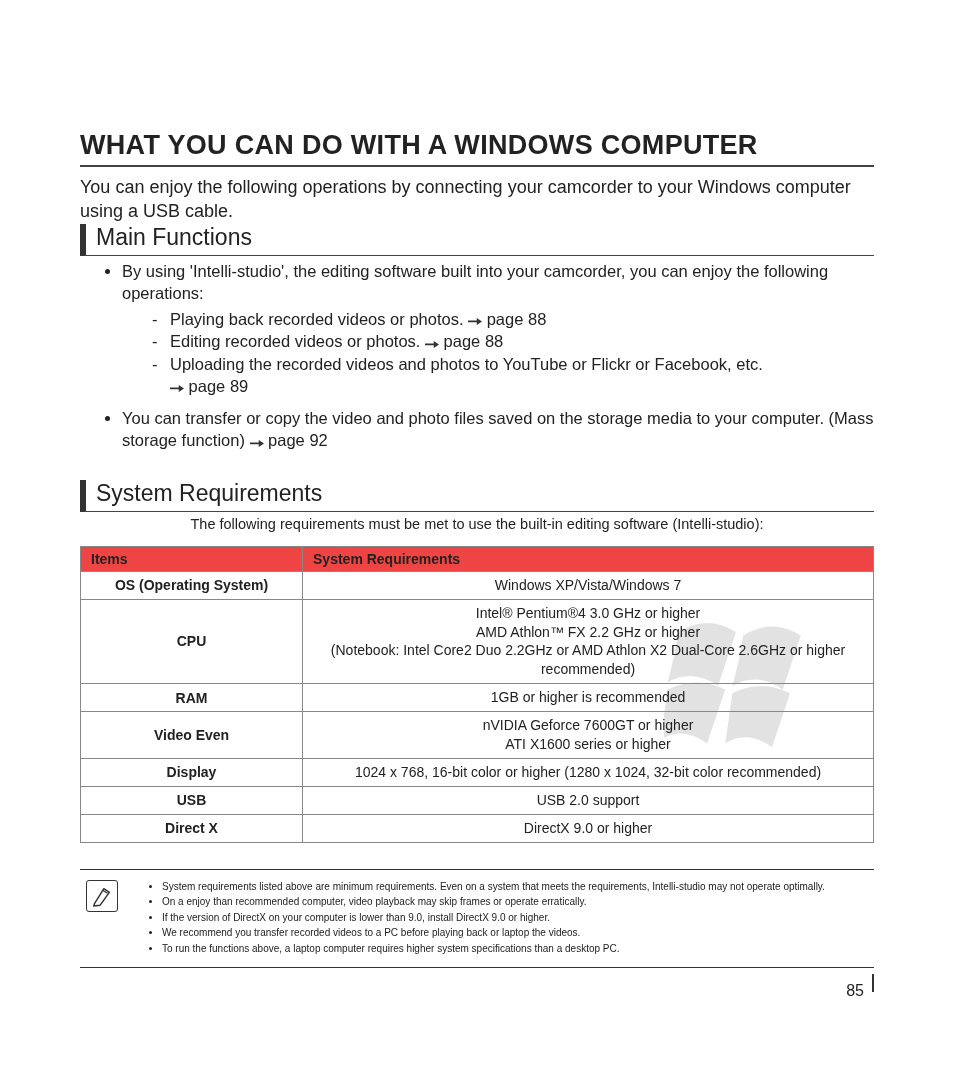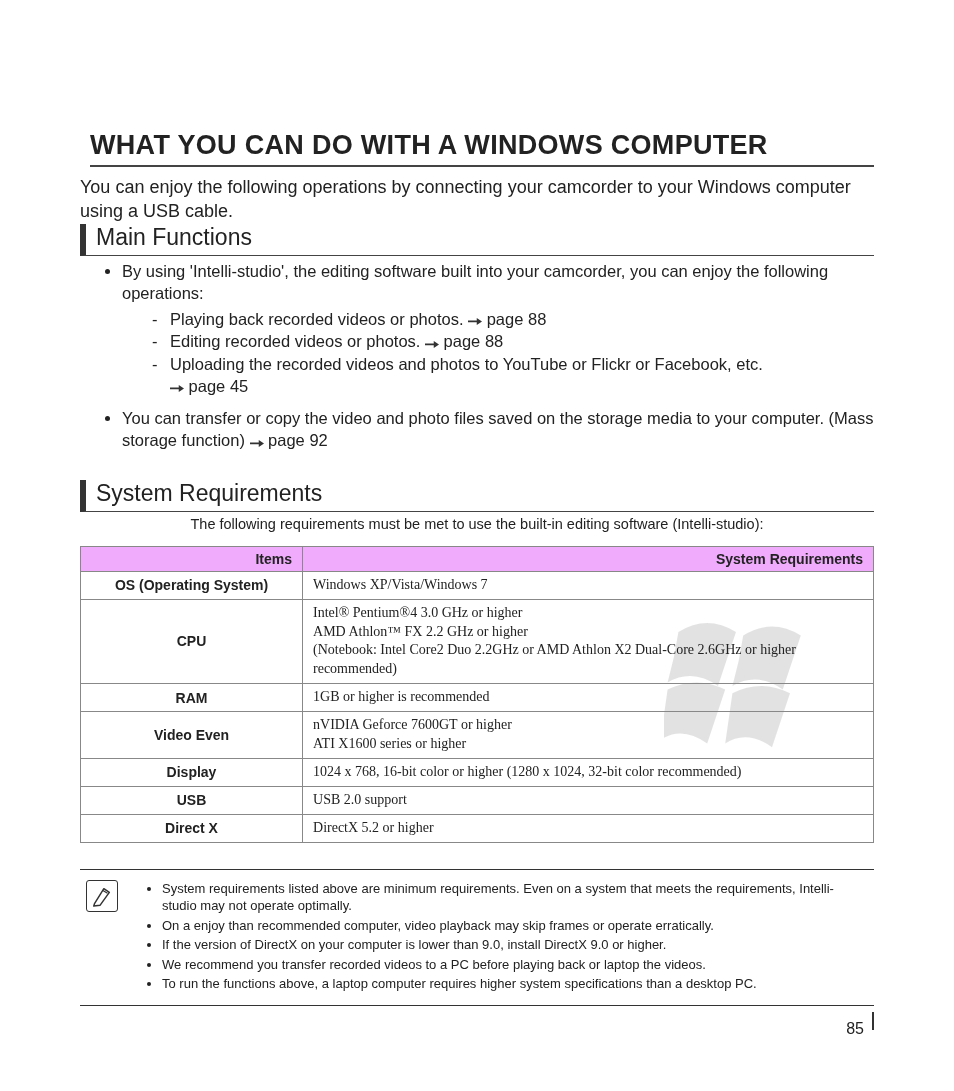--- a/index.html
+++ b/index.html
@@ -12,21 +12,20 @@
     padding: 130px 80px 30px 80px;
   }
   .content { width: 100%; }
   .h1 {
     font-size: 27px;
     font-weight: bold;
     border-bottom: 2px solid #444;
     padding-bottom: 4px;
     margin-bottom: 8px;
     letter-spacing: 0.3px;
-    margin-left: 10px;
   }
   .intro {
     font-size: 18px;
     line-height: 1.35;
   }
   .h2 {
     font-size: 23px;
     font-weight: normal;
     border-bottom: 1px solid #444;
     border-left: 6px solid #333;
@@ -70,41 +69,40 @@
     font-size: 14px;
     margin-bottom: 26px;
     position: relative;
   }
   table.sysreq th, table.sysreq td {
     border: 1px solid #888;
     padding: 4px 10px;
     vertical-align: middle;
   }
   table.sysreq thead th {
-    background: #f0abfc;
+    background: #ef4444;
     font-weight: bold;
-    text-align: right;
+    text-align: left;
   }
   table.sysreq tbody td.label {
     font-weight: bold;
     text-align: center;
     width: 28%;
   }
   table.sysreq tbody td.val {
-    text-align: left;
-    line-height: 1.35;
-    font-family: Liberation Serif, serif;
+    text-align: center;
+    line-height: 1.35;
   }
   .note-box {
     border-top: 1px solid #333;
     border-bottom: 1px solid #333;
     padding: 10px 6px 10px 6px;
     display: flex;
     gap: 12px;
-    font-size: 13px;
+    font-size: 10px;
     margin-bottom: 14px;
   }
   .note-icon {
     flex: 0 0 32px;
     height: 32px;
     border: 1.5px solid #333;
     border-radius: 3px;
     display: flex;
     align-items: center;
     justify-content: center;
@@ -171,21 +169,21 @@
           </span>
           <span>page 88</span>
         </li>
         <li>
           <span>Uploading the recorded videos and photos to YouTube or Flickr or Facebook, etc.</span><br>
           <span class="arrow-icon">
             <svg viewBox="0 0 16 10" width="14">
                 <path d="M0 4 H10 V1 L16 5 L10 9 V6 H0 Z" fill="#333"></path>
               </svg>
           </span>
-          <span>page 45</span>
+          <span>page 89</span>
         </li>
       </ul>
     </li>
     <li>
       <span>You can transfer or copy the video and photo files saved on the storage media to your computer. (Mass storage function) </span>
       <span class="arrow-icon">
         <svg viewBox="0 0 16 10" width="14">
             <path d="M0 4 H10 V1 L16 5 L10 9 V6 H0 Z" fill="#333"></path>
           </svg>
       </span>
@@ -241,21 +239,21 @@
         <tr>
           <td class="label">Display</td>
           <td class="val">1024 x 768, 16-bit color or higher (1280 x 1024, 32-bit color recommended)</td>
         </tr>
         <tr>
           <td class="label">USB</td>
           <td class="val">USB 2.0 support</td>
         </tr>
         <tr>
           <td class="label">Direct X</td>
-          <td class="val">DirectX 5.2 or higher</td>
+          <td class="val">DirectX 9.0 or higher</td>
         </tr>
       </tbody>
     </table>
   </div>
 
   <div class="note-box">
     <div class="note-icon">
       <svg viewBox="0 0 24 24" width="22" height="22">
         <path d="M4 20 L14 4 L20 8 L10 22 L3 23 Z" fill="none" stroke="#333" stroke-width="1.6" stroke-linejoin="round"></path>
         <path d="M13 6 L18 9" stroke="#333" stroke-width="1.4"></path>

